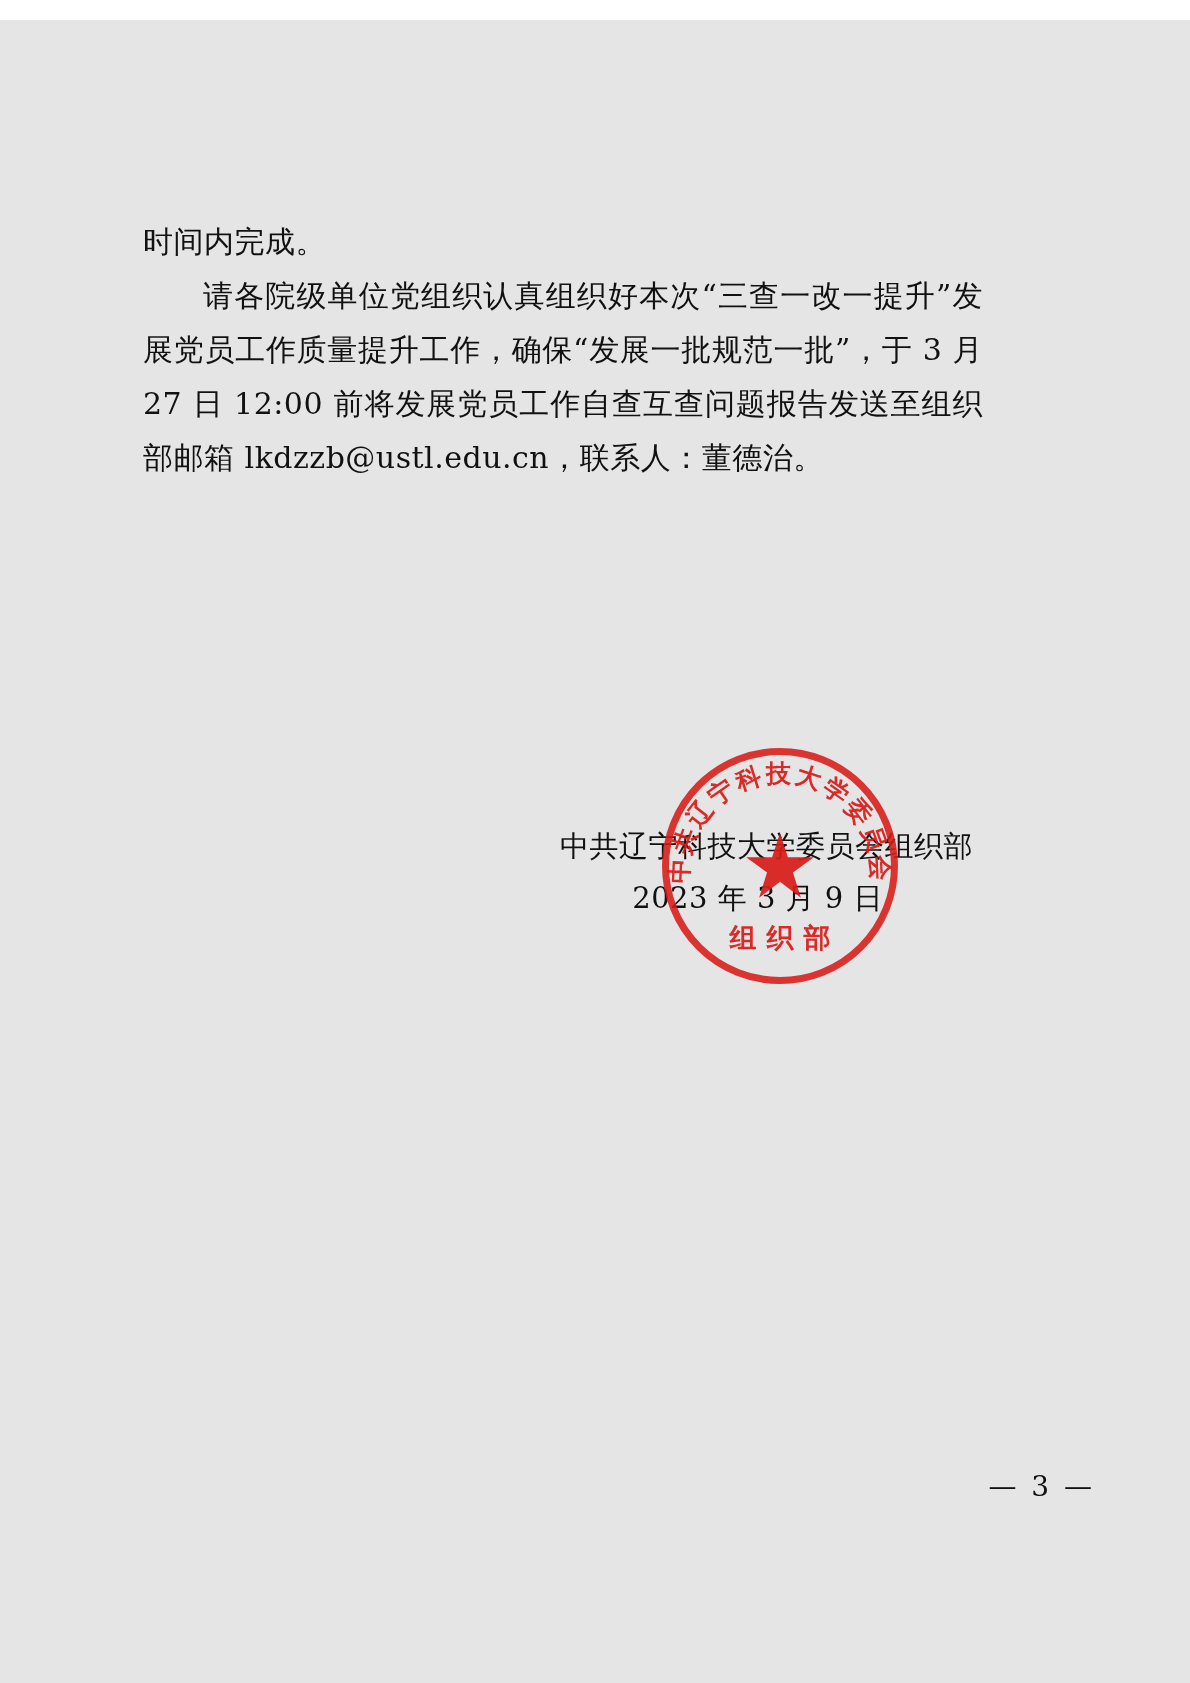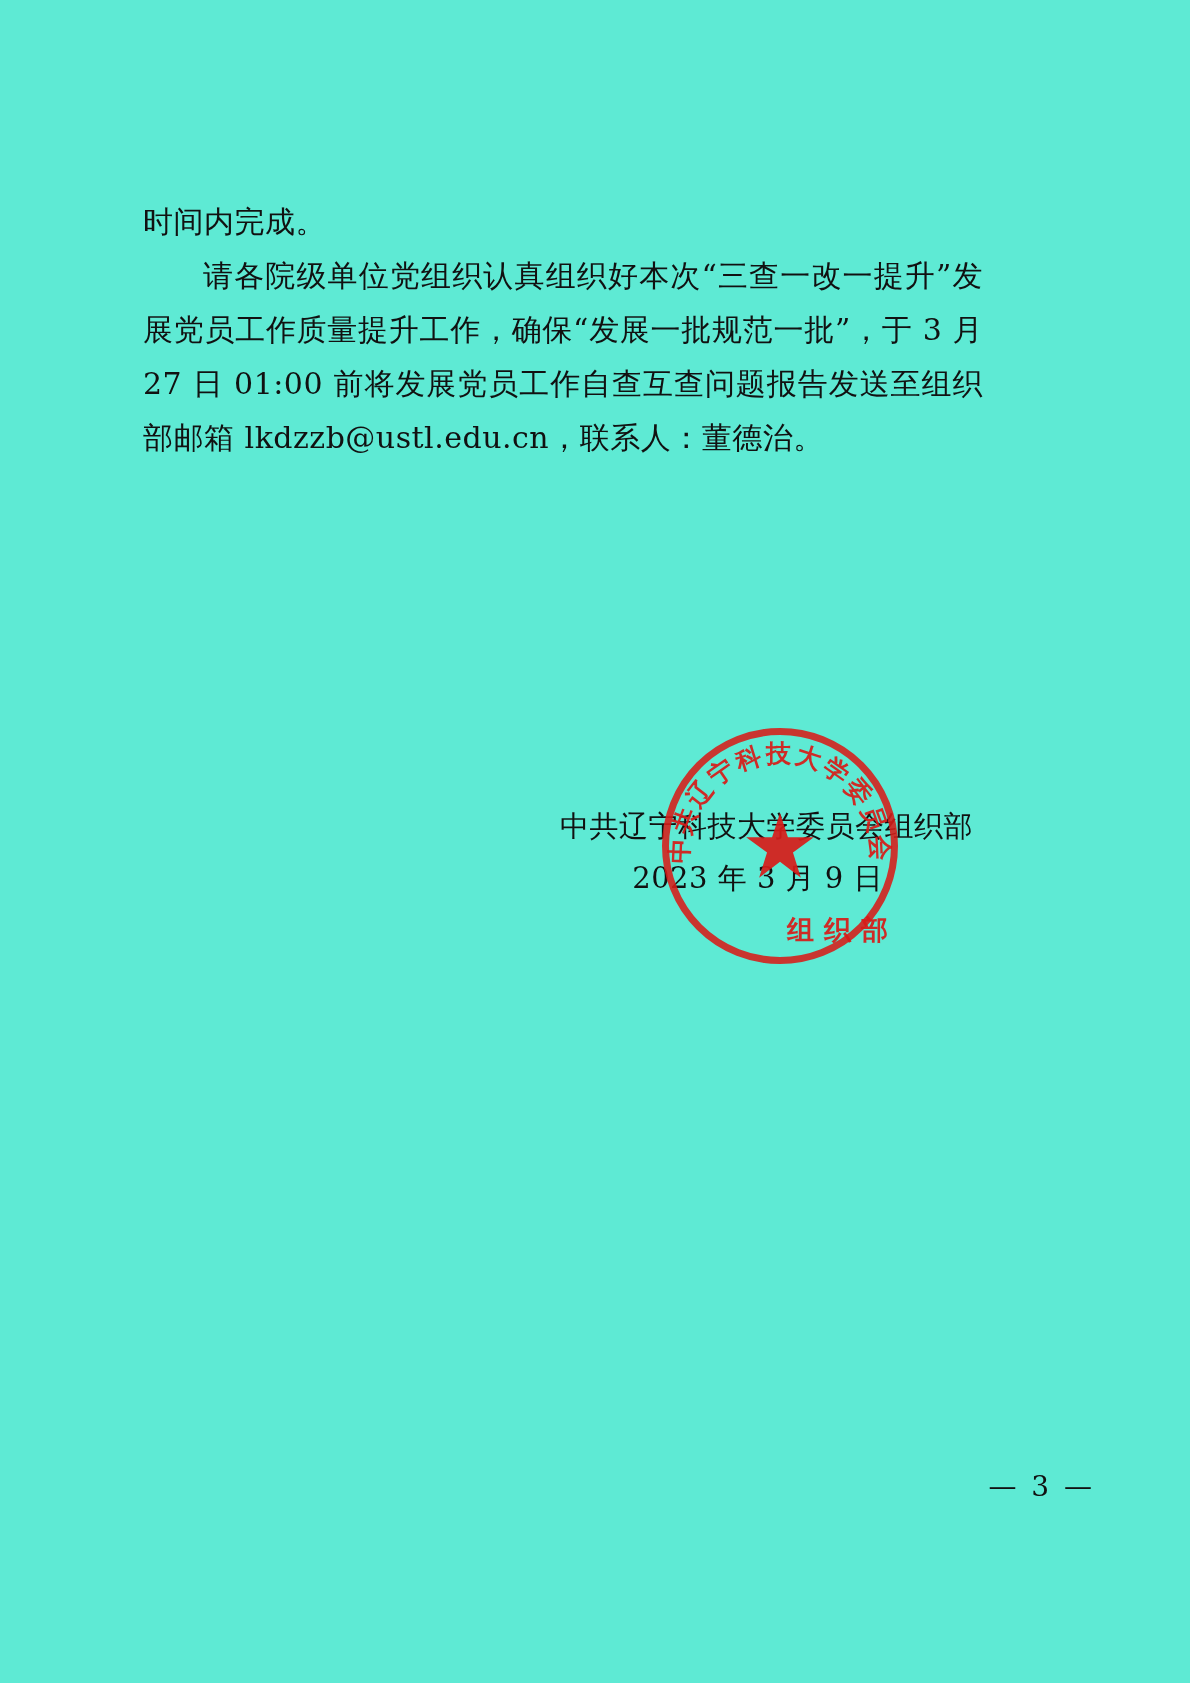--- a/index.html
+++ b/index.html
@@ -12,21 +12,22 @@
     height: 1683px;
     position: relative;
     font-family: "DejaVu Serif", "Liberation Serif", serif;
     color: #111111;
     overflow: hidden;
   }
 
   .page {
     position: absolute;
     inset: 0;
-    background: #5eead4;
+    background: #e5e5e5;
+    margin-top: 20px;
   }
 
   .doc-body {
     position: absolute;
     left: 143px;
     top: 195px;
     width: 840px;
   }
 
   .para {
@@ -94,22 +95,22 @@
     left: 50%;
     top: 50%;
     transform: translate(-50%, -50%);
     width: 72px;
     height: 72px;
   }
   .seal-bottom-text {
     position: absolute;
     left: 0;
     right: 0;
-    bottom: 16px;
-    text-align: right;
+    bottom: 28px;
+    text-align: center;
     color: #d81b18;
     font-size: 27px;
     font-weight: bold;
     letter-spacing: 10px;
     text-indent: 10px;
     font-family: "DejaVu Serif", "Liberation Serif", serif;
     opacity: 0.92;
   }
   .seal-arc {
     position: absolute;
@@ -138,21 +139,21 @@
     color: #111;
   }
 </style>
 </head>
 <body>
 
 <div class="page">
 
   <div class="doc-body">
     <p class="para">时间内完成。</p>
-    <p class="para para-indent">请各院级单位党组织认真组织好本次“三查一改一提升”发展党员工作质量提升工作，确保“发展一批规范一批”，于 3 月 27 日 01:00 前将发展党员工作自查互查问题报告发送至组织部邮箱 lkdzzb@ustl.edu.cn，联系人：董德治。</p>
+    <p class="para para-indent">请各院级单位党组织认真组织好本次“三查一改一提升”发展党员工作质量提升工作，确保“发展一批规范一批”，于 3 月 27 日 12:00 前将发展党员工作自查互查问题报告发送至组织部邮箱 lkdzzb@ustl.edu.cn，联系人：董德治。</p>
 
     <div class="gap-lg"></div>
 
   </div>
 
   <div class="signature">
     <p class="sig-line">中共辽宁科技大学委员会组织部</p>
     <p class="sig-line date">2023 年 3 月 9 日</p>
   </div>
 

